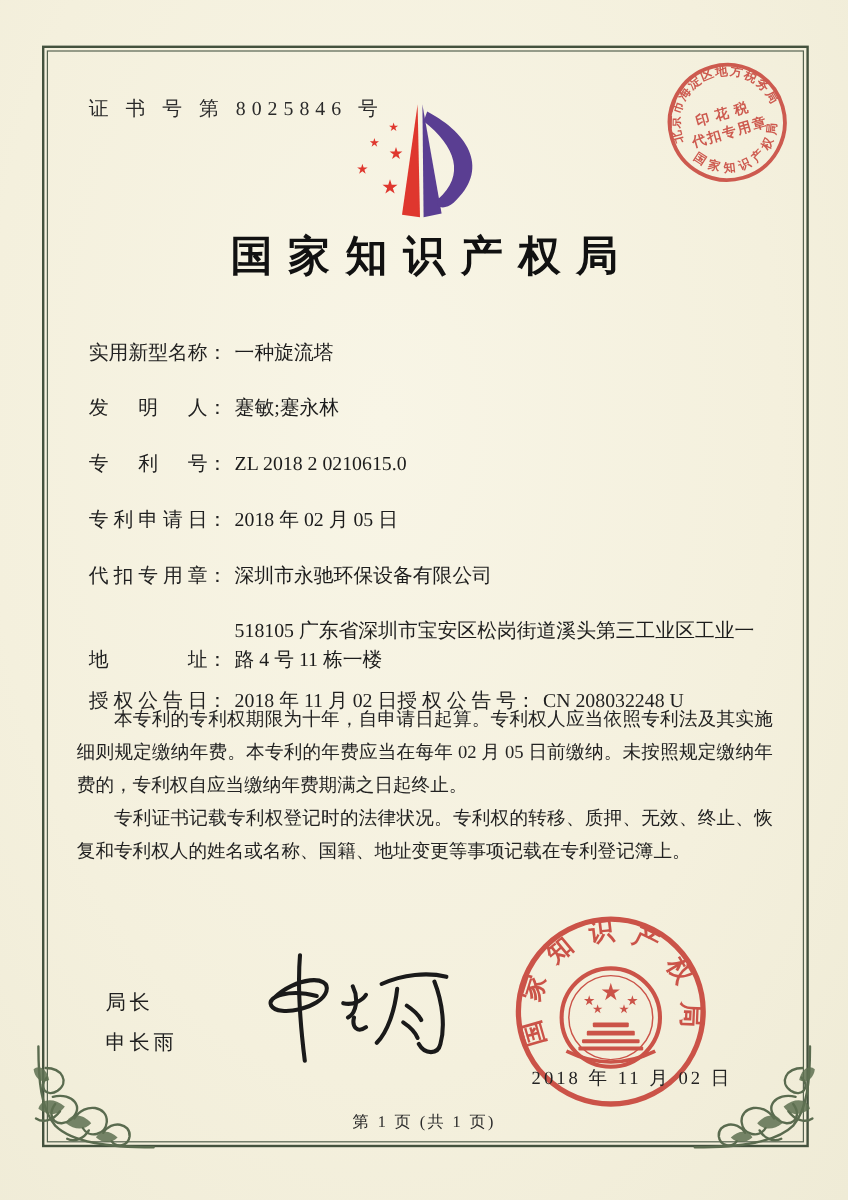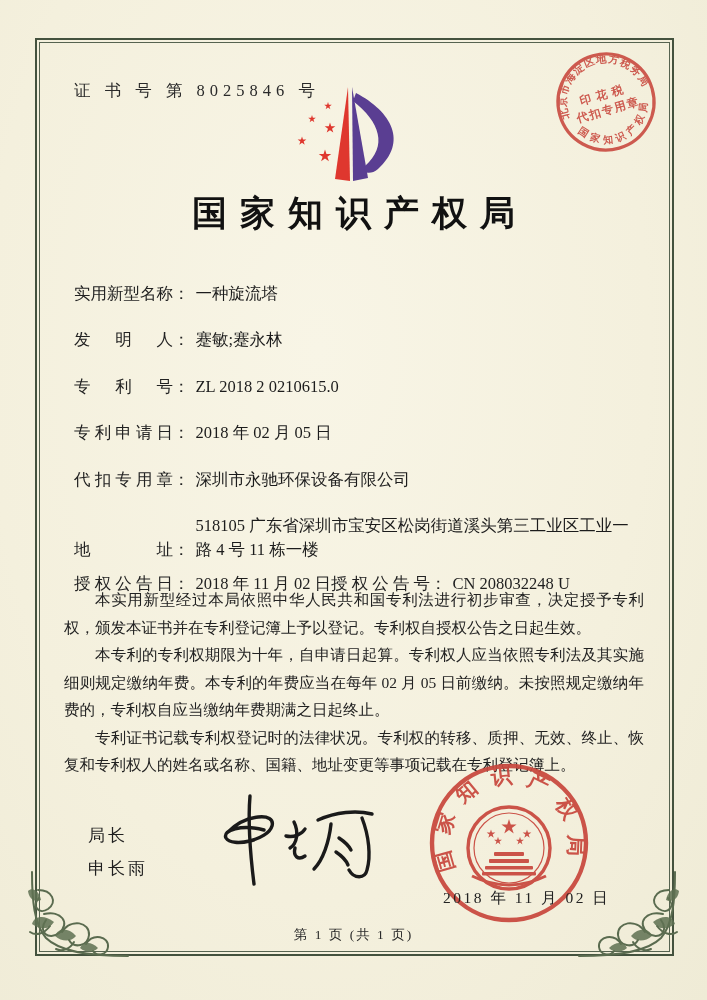--- a/index.html
+++ b/index.html
@@ -132,21 +132,20 @@
       <span>2018 年 11 月 02 日</span>
       <span class="grant-right">
         <span class="flabel">授权公告号</span>
           <span class="fcolon">：</span>
         <span>CN 208032248 U</span>
       </span>
     </div>
   </div>
 
   <div class="paras">
-    <p>本实用新型经过本局依照中华人民共和国专利法进行初步审查，决定授予专利权，颁发本证书并在专利登记簿上予以登记。专利权自授权公告之日起生效。</p>
     <p>本专利的专利权期限为十年，自申请日起算。专利权人应当依照专利法及其实施细则规定缴纳年费。本专利的年费应当在每年 02 月 05 日前缴纳。未按照规定缴纳年费的，专利权自应当缴纳年费期满之日起终止。</p>
     <p>专利证书记载专利权登记时的法律状况。专利权的转移、质押、无效、终止、恢复和专利权人的姓名或名称、国籍、地址变更等事项记载在专利登记簿上。</p>
   </div>
 
   <div class="sig-role">局长</div>
   <div class="sig-name">申长雨</div>
   <svg class="signature-svg" width="190" height="100" viewBox="0 0 190 100" fill="none" stroke="#1a1a1a" stroke-width="3.4" stroke-linecap="round">
     <path d="M30,42 C48,24 78,22 74,36 C70,50 34,58 28,48 C24,40 44,34 66,40"></path>
     <path d="M52,6 C50,30 52,62 56,94"></path>
     <path d="M96,32 C101,42 99,54 92,58"></path>

